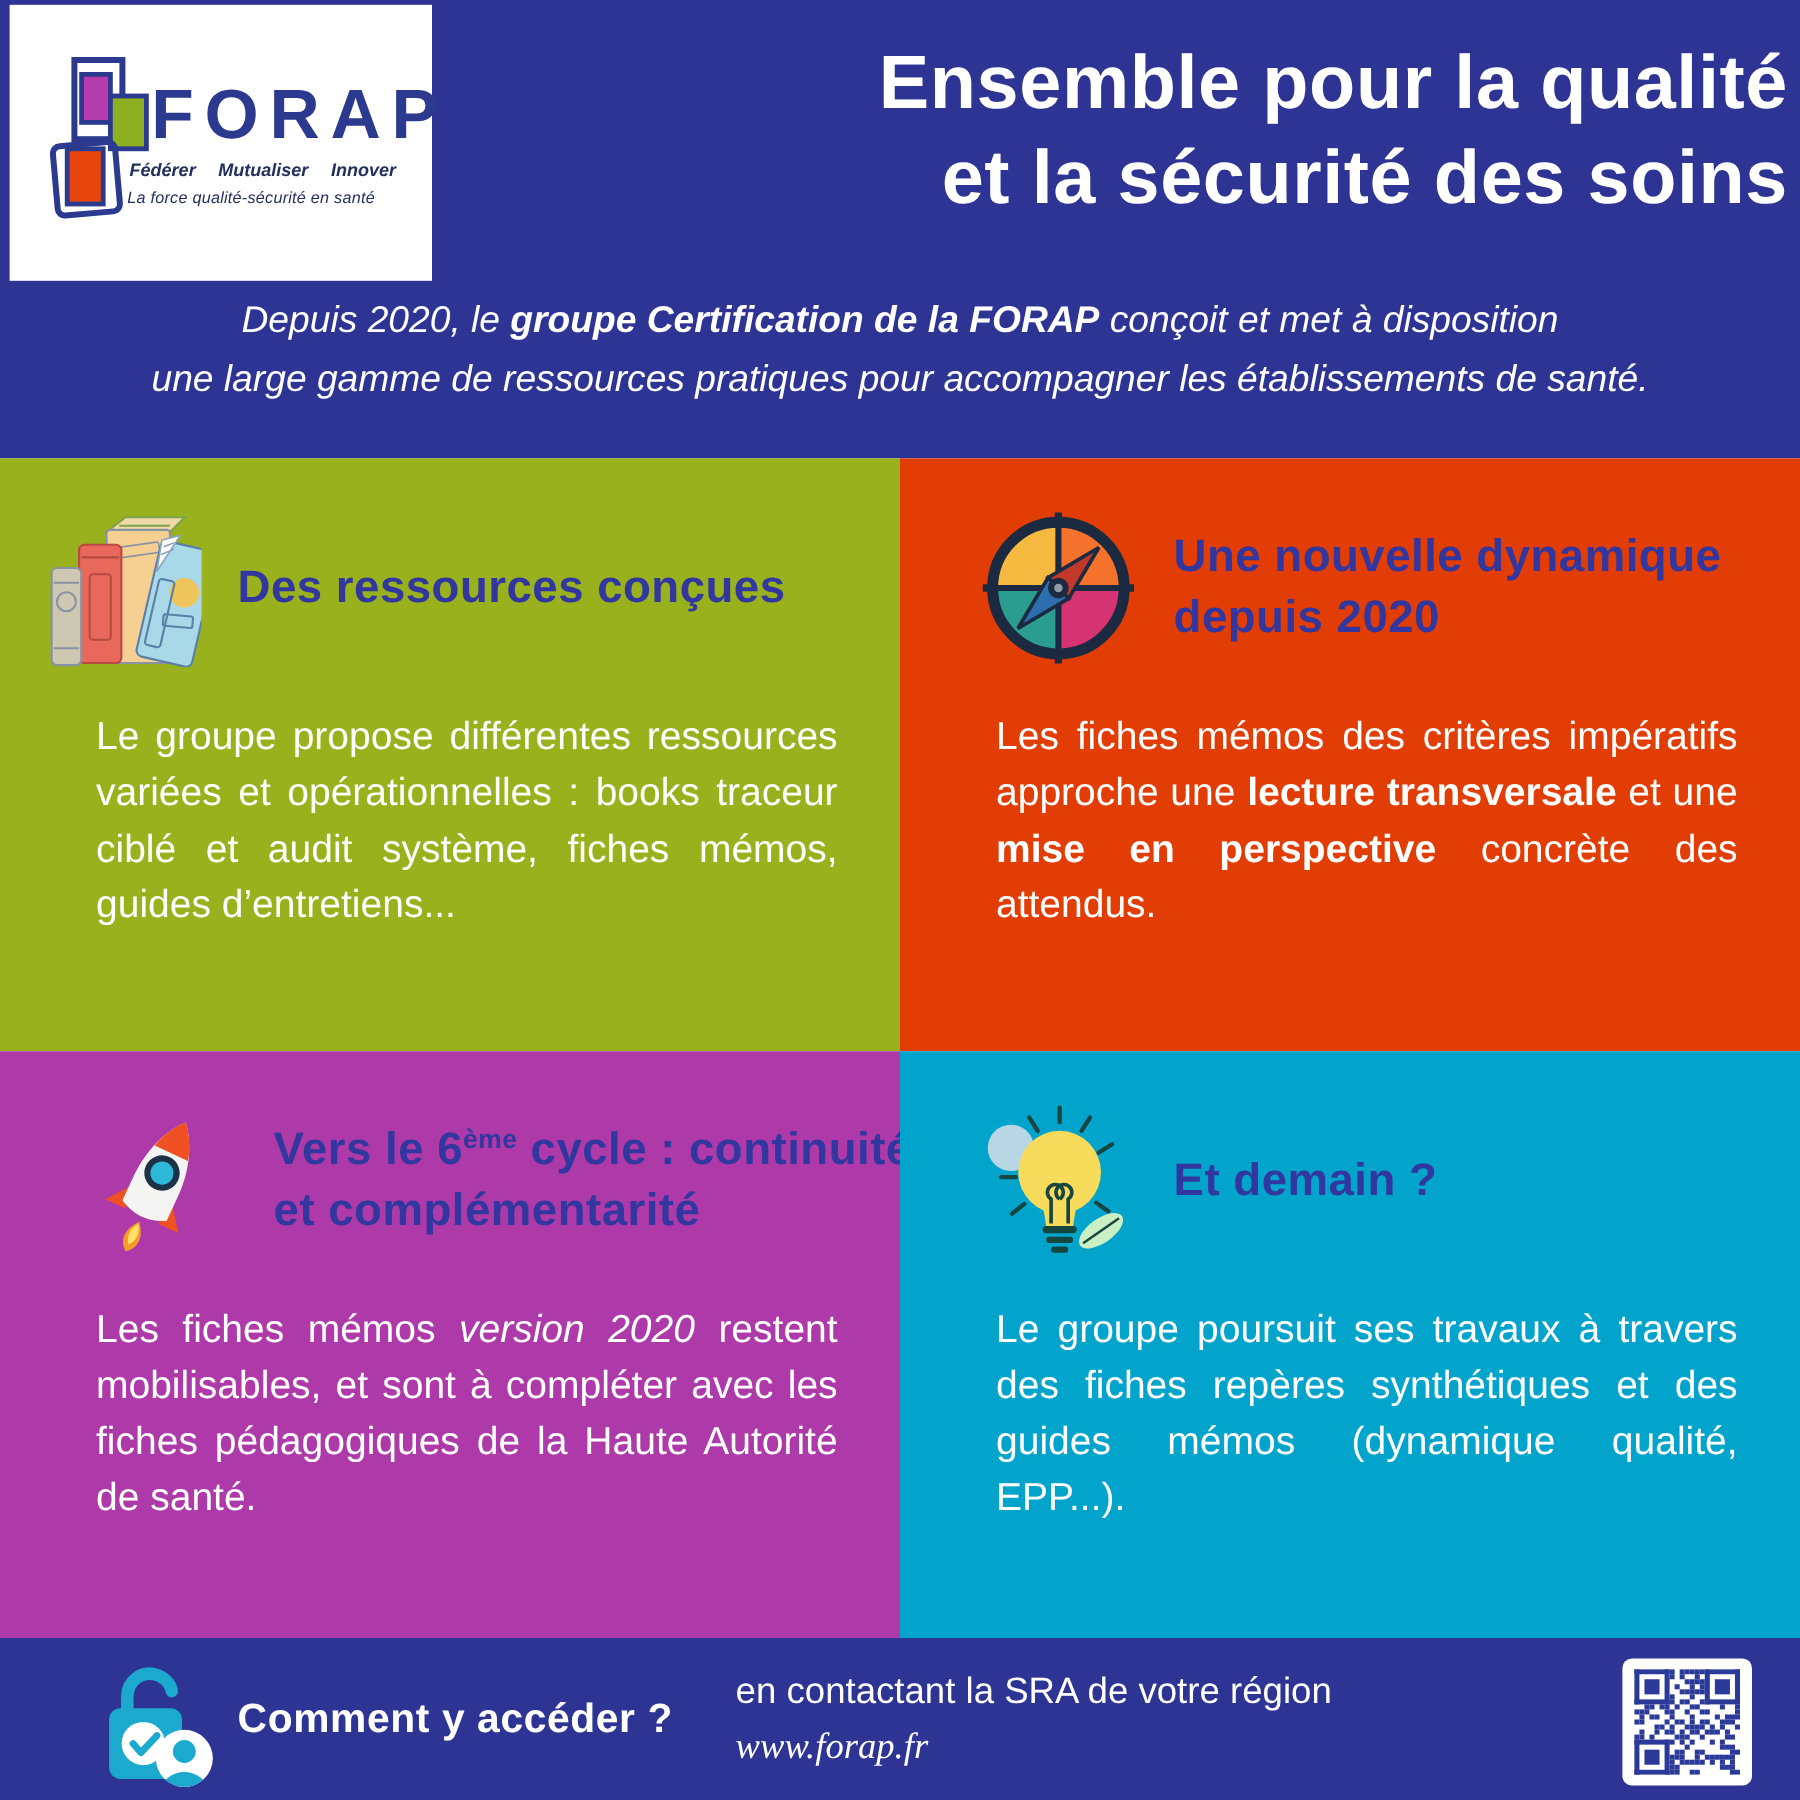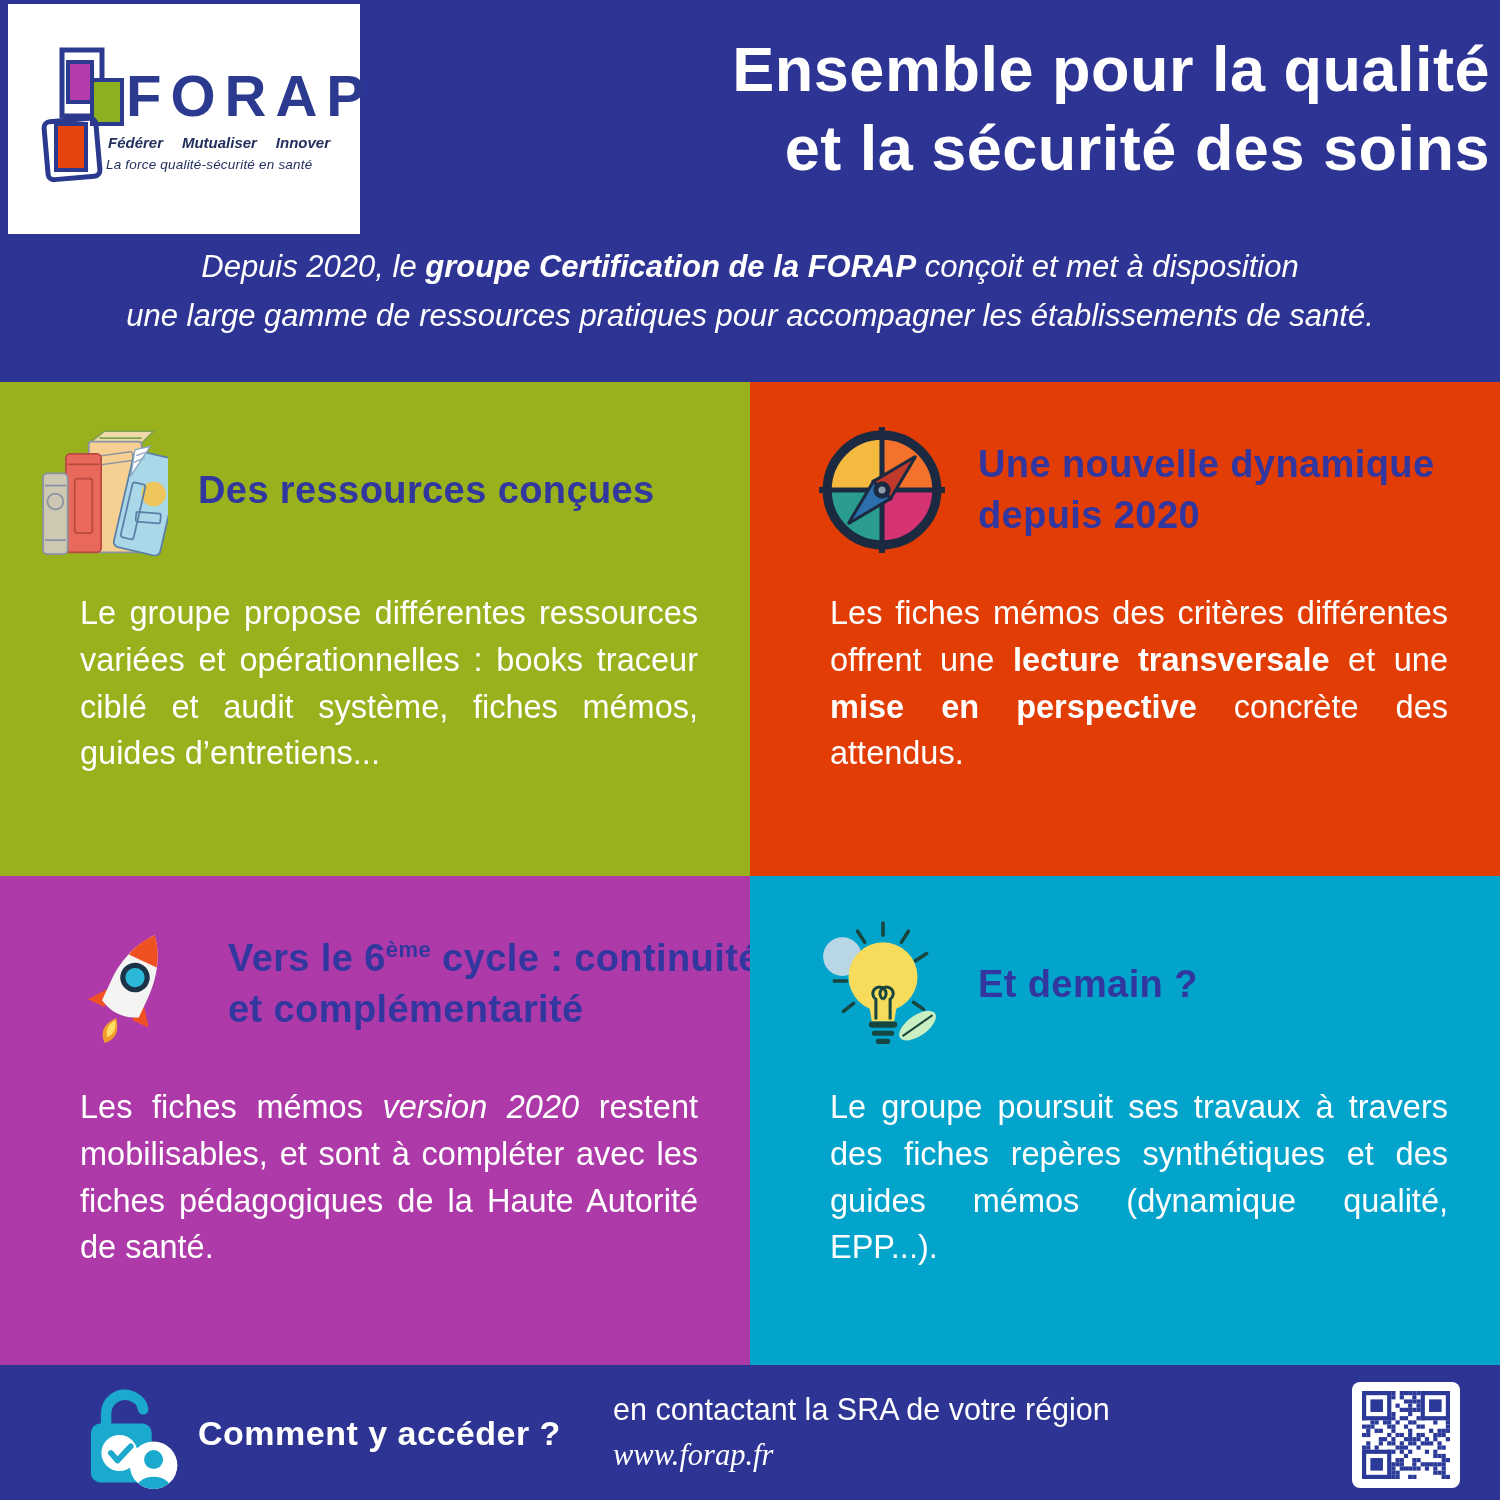--- a/index.html
+++ b/index.html
@@ -175,21 +175,21 @@
             <polygon points="65,112 77,65 53,65" fill="#2D6FAE" stroke="#1B2A41" stroke-width="3"></polygon>
           </g>
           <circle cx="65" cy="65" r="8.5" fill="#1B2A41"></circle>
           <circle cx="65" cy="65" r="3.5" fill="#8F9BA8"></circle>
         </svg>
         <div class="cell-title">
           <div class="line">Une nouvelle dynamique</div>
           <div class="line">depuis 2020</div>
         </div>
       </div>
-      <p class="cell-body"><span>Les fiches mémos des critères différentes offrent une </span><b>lecture transversale</b><span> et une </span><b>mise en perspective</b><span> concrète des attendus.</span></p>
+      <p class="cell-body"><span>Les fiches mémos des critères impératifs approche une </span><b>lecture transversale</b><span> et une </span><b>mise en perspective</b><span> concrète des attendus.</span></p>
     </div>
 
     <div class="cell cell--purple">
       <div class="cell-head">
         <svg class="cell-icon" viewBox="0 0 130 130">
           <g transform="rotate(25 65 65)">
             <path d="M65,102 q-13,16 0,27 q13,-11 0,-27" fill="#F39B2B"></path>
             <path d="M65,104 q-7,10 0,19 q7,-9 0,-19" fill="#FFE066"></path>
             <path d="M48,76 L32,97 L50,97 Z" fill="#F05123"></path>
             <path d="M82,76 L98,97 L80,97 Z" fill="#F05123"></path>

